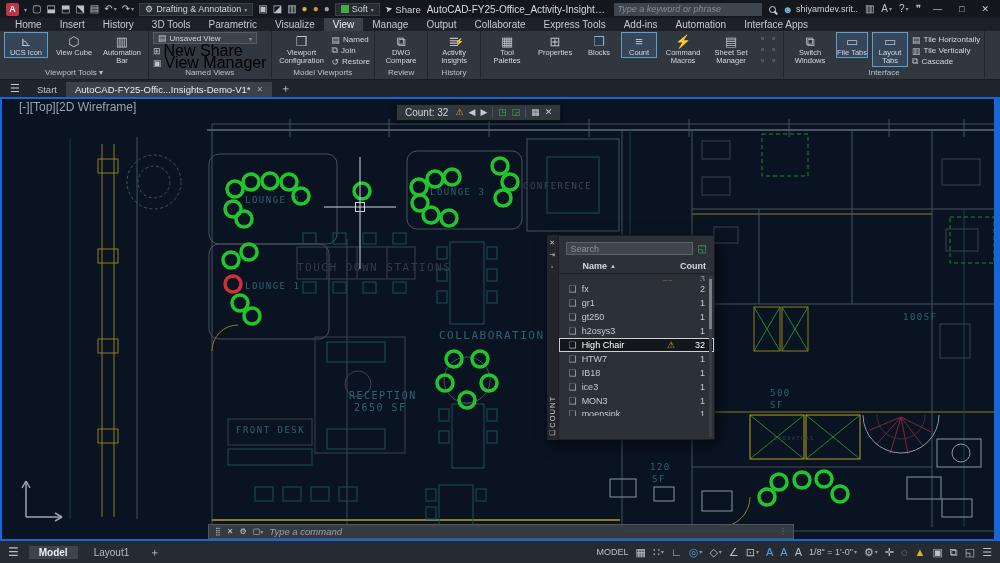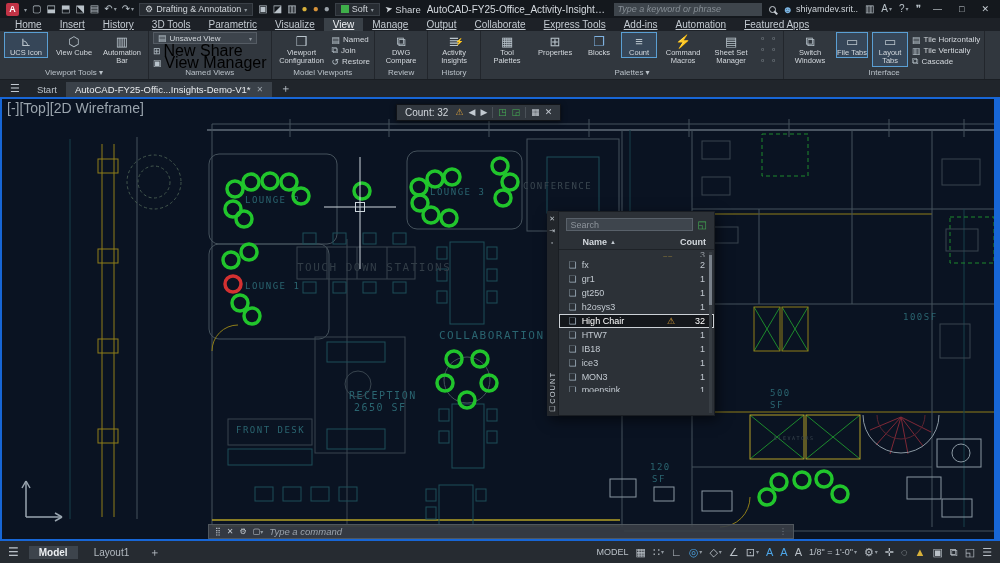--- a/index.html
+++ b/index.html
@@ -31,21 +31,21 @@
   .lens { width:7px; height:7px; border:1.5px solid #c9cfd5; border-radius:50%; position:relative; display:inline-block; }
   .lens::after { content:""; position:absolute; width:4px; height:1.5px; background:#c9cfd5;
     transform:rotate(45deg); right:-3px; bottom:-2px; }
   .user { display:flex; align-items:center; gap:3px; font-size:9px; color:#cdd3d8; }
   .user .uic { color:#7ab3e0; font-size:10px; }
   .winbtn { font-size:9px; color:#c7ced4; padding:0 5px; }
 
   
   .ribbon-tabs { height:13px; background:#1d2127; display:flex; align-items:stretch;
     padding-left:6px; font-size:10px; color:#c3cad1; }
-  .rtab { padding:0 9px; display:flex; align-items:center; cursor:default;text-decoration:underline; }
+  .rtab { padding:0 9px; display:flex; align-items:center; cursor:default; }
   .rtab.active { background:#3a4148; color:#eef1f4; }
 
   
   .ribbon { height:49px; background:#31373e; display:flex; border-bottom:1px solid #1a1e23; }
   .panel { display:flex; flex-direction:column; border-right:1px solid #22262c; padding:1px 4px 0; }
   .panel-body { flex:1; display:flex; gap:4px; align-items:flex-start; }
   .panel-title { height:11px; font-size:8px; color:#b9c1c8; text-align:center; line-height:10px; }
   .bigbtn { width:44px; display:flex; flex-direction:column; align-items:center;
     font-size:7.5px; color:#d3d8dd; text-align:center; line-height:1.12; padding-top:1px; border:1px solid transparent; }
   .bigbtn .bicon { font-size:13px; color:#b9c4cc; height:15px; line-height:15px; position:relative; }
@@ -67,30 +67,30 @@
   .fburger { align-self:center; padding:0 8px; font-size:11px; color:#c3cad1; }
   .ftab { height:15px; display:flex; align-items:center; padding:0 9px; }
   .ftab.active { background:#3a4149; color:#e9ecef; }
   .ftab .fclose { margin-left:6px; font-size:8px; color:#9aa2a9; }
   .addtab { padding:0 8px; font-size:11px; color:#c3cad1; align-self:center; }
 
   
   .canvas { position:relative; height:444px; background:#0a1322; border:2px solid #1766d6;
     border-right-width:6px; overflow:hidden; }
   .canvas svg { position:absolute; inset:0; }
-  .vplabel { position:absolute; top:1px; left:5px; font-size:14px; color:#9aa4ad; z-index:3; }
+  .vplabel { position:absolute; top:1px; left:17px; font-size:12px; color:#9aa4ad; z-index:3; }
 
   .count-toolbar { position:absolute; left:394px; top:5px; height:17px; display:flex; align-items:center;
     gap:7px; background:#31373e; border:1px solid #101318; padding:0 8px; font-size:10px; color:#d3d8dd;
     z-index:5; box-shadow:0 1px 5px rgba(0,0,0,.55);justify-content:flex-end; }
   .ct-ic { font-size:9px; color:#c3cad1; line-height:1; }
   .ct-sep { width:1px; height:11px; background:#4a5158; }
 
   
-  .palette { position:absolute; left:545px; top:112px; width:168px; height:205px; display:flex;
+  .palette { position:absolute; left:545px; top:136px; width:168px; height:205px; display:flex;
     z-index:6; box-shadow:3px 4px 12px rgba(0,0,0,.55); font-size:9.5px; }
   .pal-bar { width:13px; background:#22262b; display:flex; flex-direction:column; align-items:center;
     padding:3px 0 2px; color:#b9c0c7; }
   .pal-bar .pbi { font-size:7px; line-height:10px; }
   .pal-bar .vtext { margin-top:auto; writing-mode:vertical-rl; transform:rotate(180deg);
     font-size:7.5px; letter-spacing:1px; color:#c3cad1; }
   .pal-main { flex:1; background:#2c3137; border:1px solid #1a1e23; display:flex; flex-direction:column; }
   .pal-search { display:flex; align-items:center; gap:5px; padding:6px 7px 4px; }
   .pal-search input { flex:1; height:13px; background:#3e454d; border:1px solid #59616a; outline:none;
     color:#c7cdd3; font-size:9px; padding:0 4px; font-family:"Liberation Sans",sans-serif; }
@@ -204,21 +204,21 @@
     <span class="rtab">3D Tools</span>
     <span class="rtab">Parametric</span>
     <span class="rtab">Visualize</span>
     <span class="rtab active">View</span>
     <span class="rtab">Manage</span>
     <span class="rtab">Output</span>
     <span class="rtab">Collaborate</span>
     <span class="rtab">Express Tools</span>
     <span class="rtab">Add-ins</span>
     <span class="rtab">Automation</span>
-    <span class="rtab">Featured Apps</span>
+    <span class="rtab">Interface Apps</span>
   </div>
 
 <div class="ribbon">
 
   <div class="panel">
     <div class="panel-body">
       <div class="bigbtn sel">
         <span class="bicon">⊾</span>
         <span>UCS Icon</span>
       </div>
@@ -325,21 +325,20 @@
       </div>
       <div class="minigrid" id="palette-minigrid">
           <span>▫</span>
           <span>▫</span>
           <span>▫</span>
           <span>▫</span>
           <span>▫</span>
           <span>▫</span>
         </div>
     </div>
-    <div class="panel-title">Palettes ▾</div>
   </div>
 
   <div class="panel">
     <div class="panel-body">
       <div class="bigbtn">
         <span class="bicon">⧉</span>
         <span>Switch Windows</span>
       </div>
       <div class="bigbtn sel" style="width:32px">
         <span class="bicon">▭</span>

